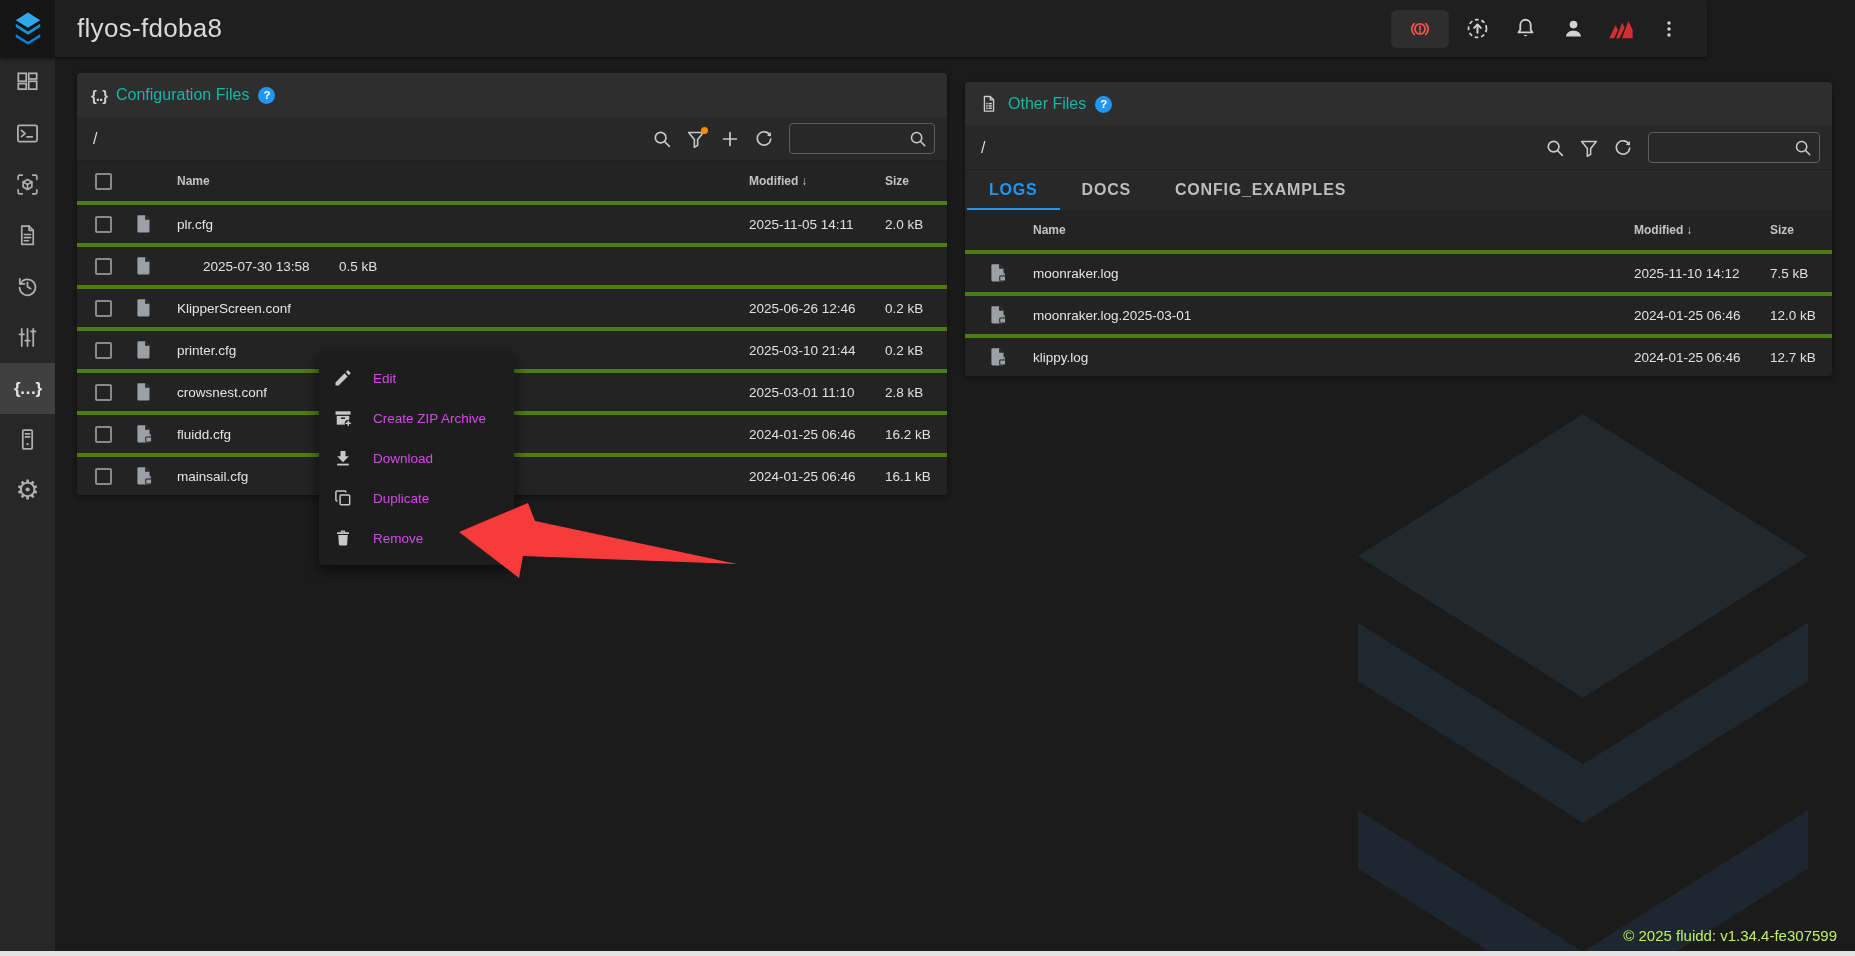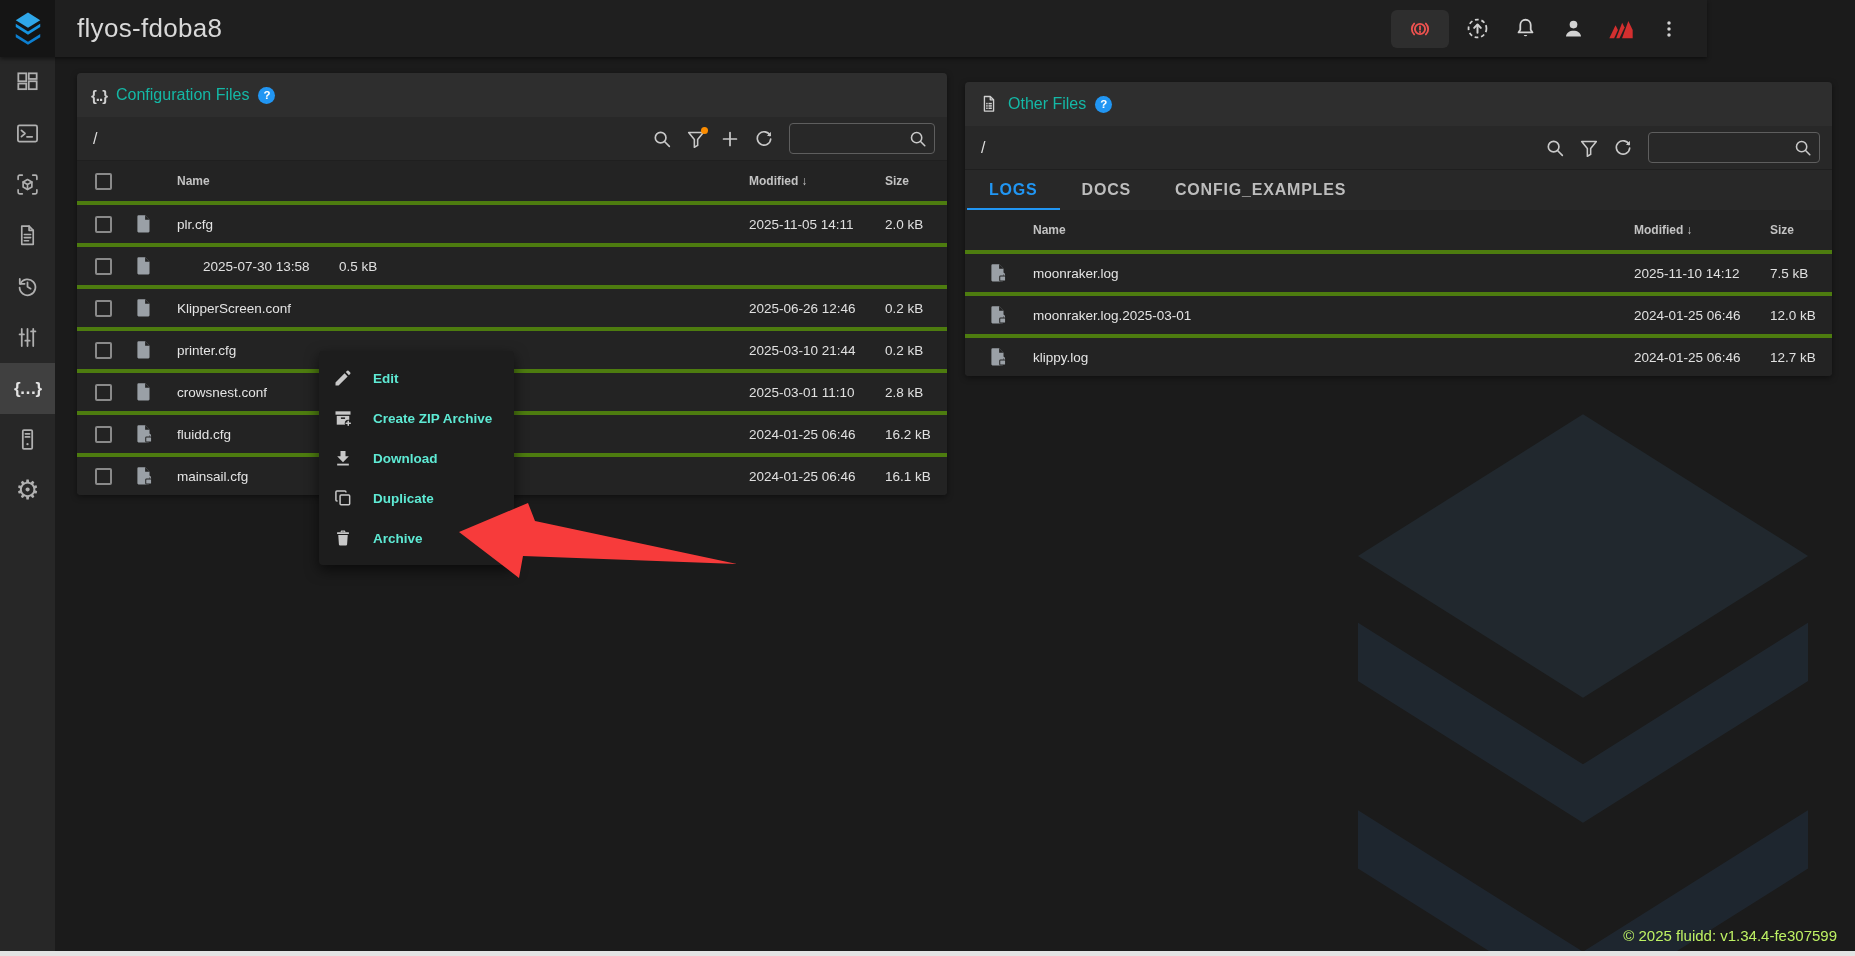--- a/index.html
+++ b/index.html
@@ -60,21 +60,21 @@
   .col-name { flex:1; font-size:13.5px; color:#e4e4e4; }
   .head .col-name, .head .col-mod, .head .col-size { font-size:12px; font-weight:700; color:#c3c3c3; }
   .col-mod { width:150px; padding-left:26px; font-size:13.5px; color:#e0e0e0; }
   .col-size { width:74px; padding-left:12px; font-size:13.5px; color:#e0e0e0; }
   .sort-arrow { margin-left:3px; font-size:12px; color:#c3c3c3; }
   .cb { width:17px; height:17px; border:2px solid #8a8a8a; border-radius:2px; cursor:pointer; }
   
   #context-menu { position:absolute; left:319px; top:351px; width:195px; background:#1d1d1d; border-radius:4px;
                   box-shadow:0 5px 14px rgba(0,0,0,.6); padding:7px 0; z-index:40; }
   .menu-item { height:40px; display:flex; align-items:center; padding:0 14px; gap:20px; cursor:pointer; color:#c8c8c8; }
-  .menu-item span.mlabel { font-size:13.5px; font-weight:700; color:#5eead4; }
+  .menu-item span.mlabel { font-size:13.5px; font-weight:400; color:#d946ef; }
   
   #arrow-overlay { position:absolute; left:440px; top:495px; width:310px; height:95px; z-index:60; pointer-events:none; }
   
   #watermark { position:absolute; left:1333px; top:406px; width:500px; height:625px; opacity:.55; z-index:1; }
   #footer { position:absolute; right:18px; bottom:12px; font-size:15px; color:#bef264; z-index:2; }
   #bottom-edge { position:absolute; left:0; bottom:0; width:1855px; height:5px; background:#e3e3e3; z-index:70; }
   svg { display:block; }
 </style>
 </head>
 <body>
@@ -557,21 +557,21 @@
       </g>
     </svg>
     <span class="mlabel">Duplicate</span>
   </div>
   <div class="menu-item">
     <svg width="20" height="20" viewBox="0 0 24 24">
       <path d="M6.3 8.3h11.4l-.8 11.5a1.4 1.4 0 0 1-1.4 1.2H8.5a1.4 1.4 0 0 1-1.4-1.2z" fill="currentColor"></path>
       <rect x="4.8" y="5.2" width="14.4" height="2" rx="0.5" fill="currentColor"></rect>
       <path d="M9.6 5.2l.7-1.5h3.4l.7 1.5" fill="none" stroke="currentColor" stroke-width="1.5"></path>
     </svg>
-    <span class="mlabel">Archive</span>
+    <span class="mlabel">Remove</span>
   </div>
 </div>
 
 <svg id="arrow-overlay" viewBox="0 0 310 95">
   <polygon points="19,37 88,8 95,26 297,69 83,61 79,83" fill="#f73b3b"></polygon>
 </svg>
 
 <svg id="watermark" viewBox="0 0 120 150" preserveAspectRatio="xMidYMin meet">
   <polygon points="60,2 114,36 60,70 6,36" fill="#26343f"></polygon>
   <polygon points="6,52 60,86 114,52 114,66 60,100 6,66" fill="#243240"></polygon>

